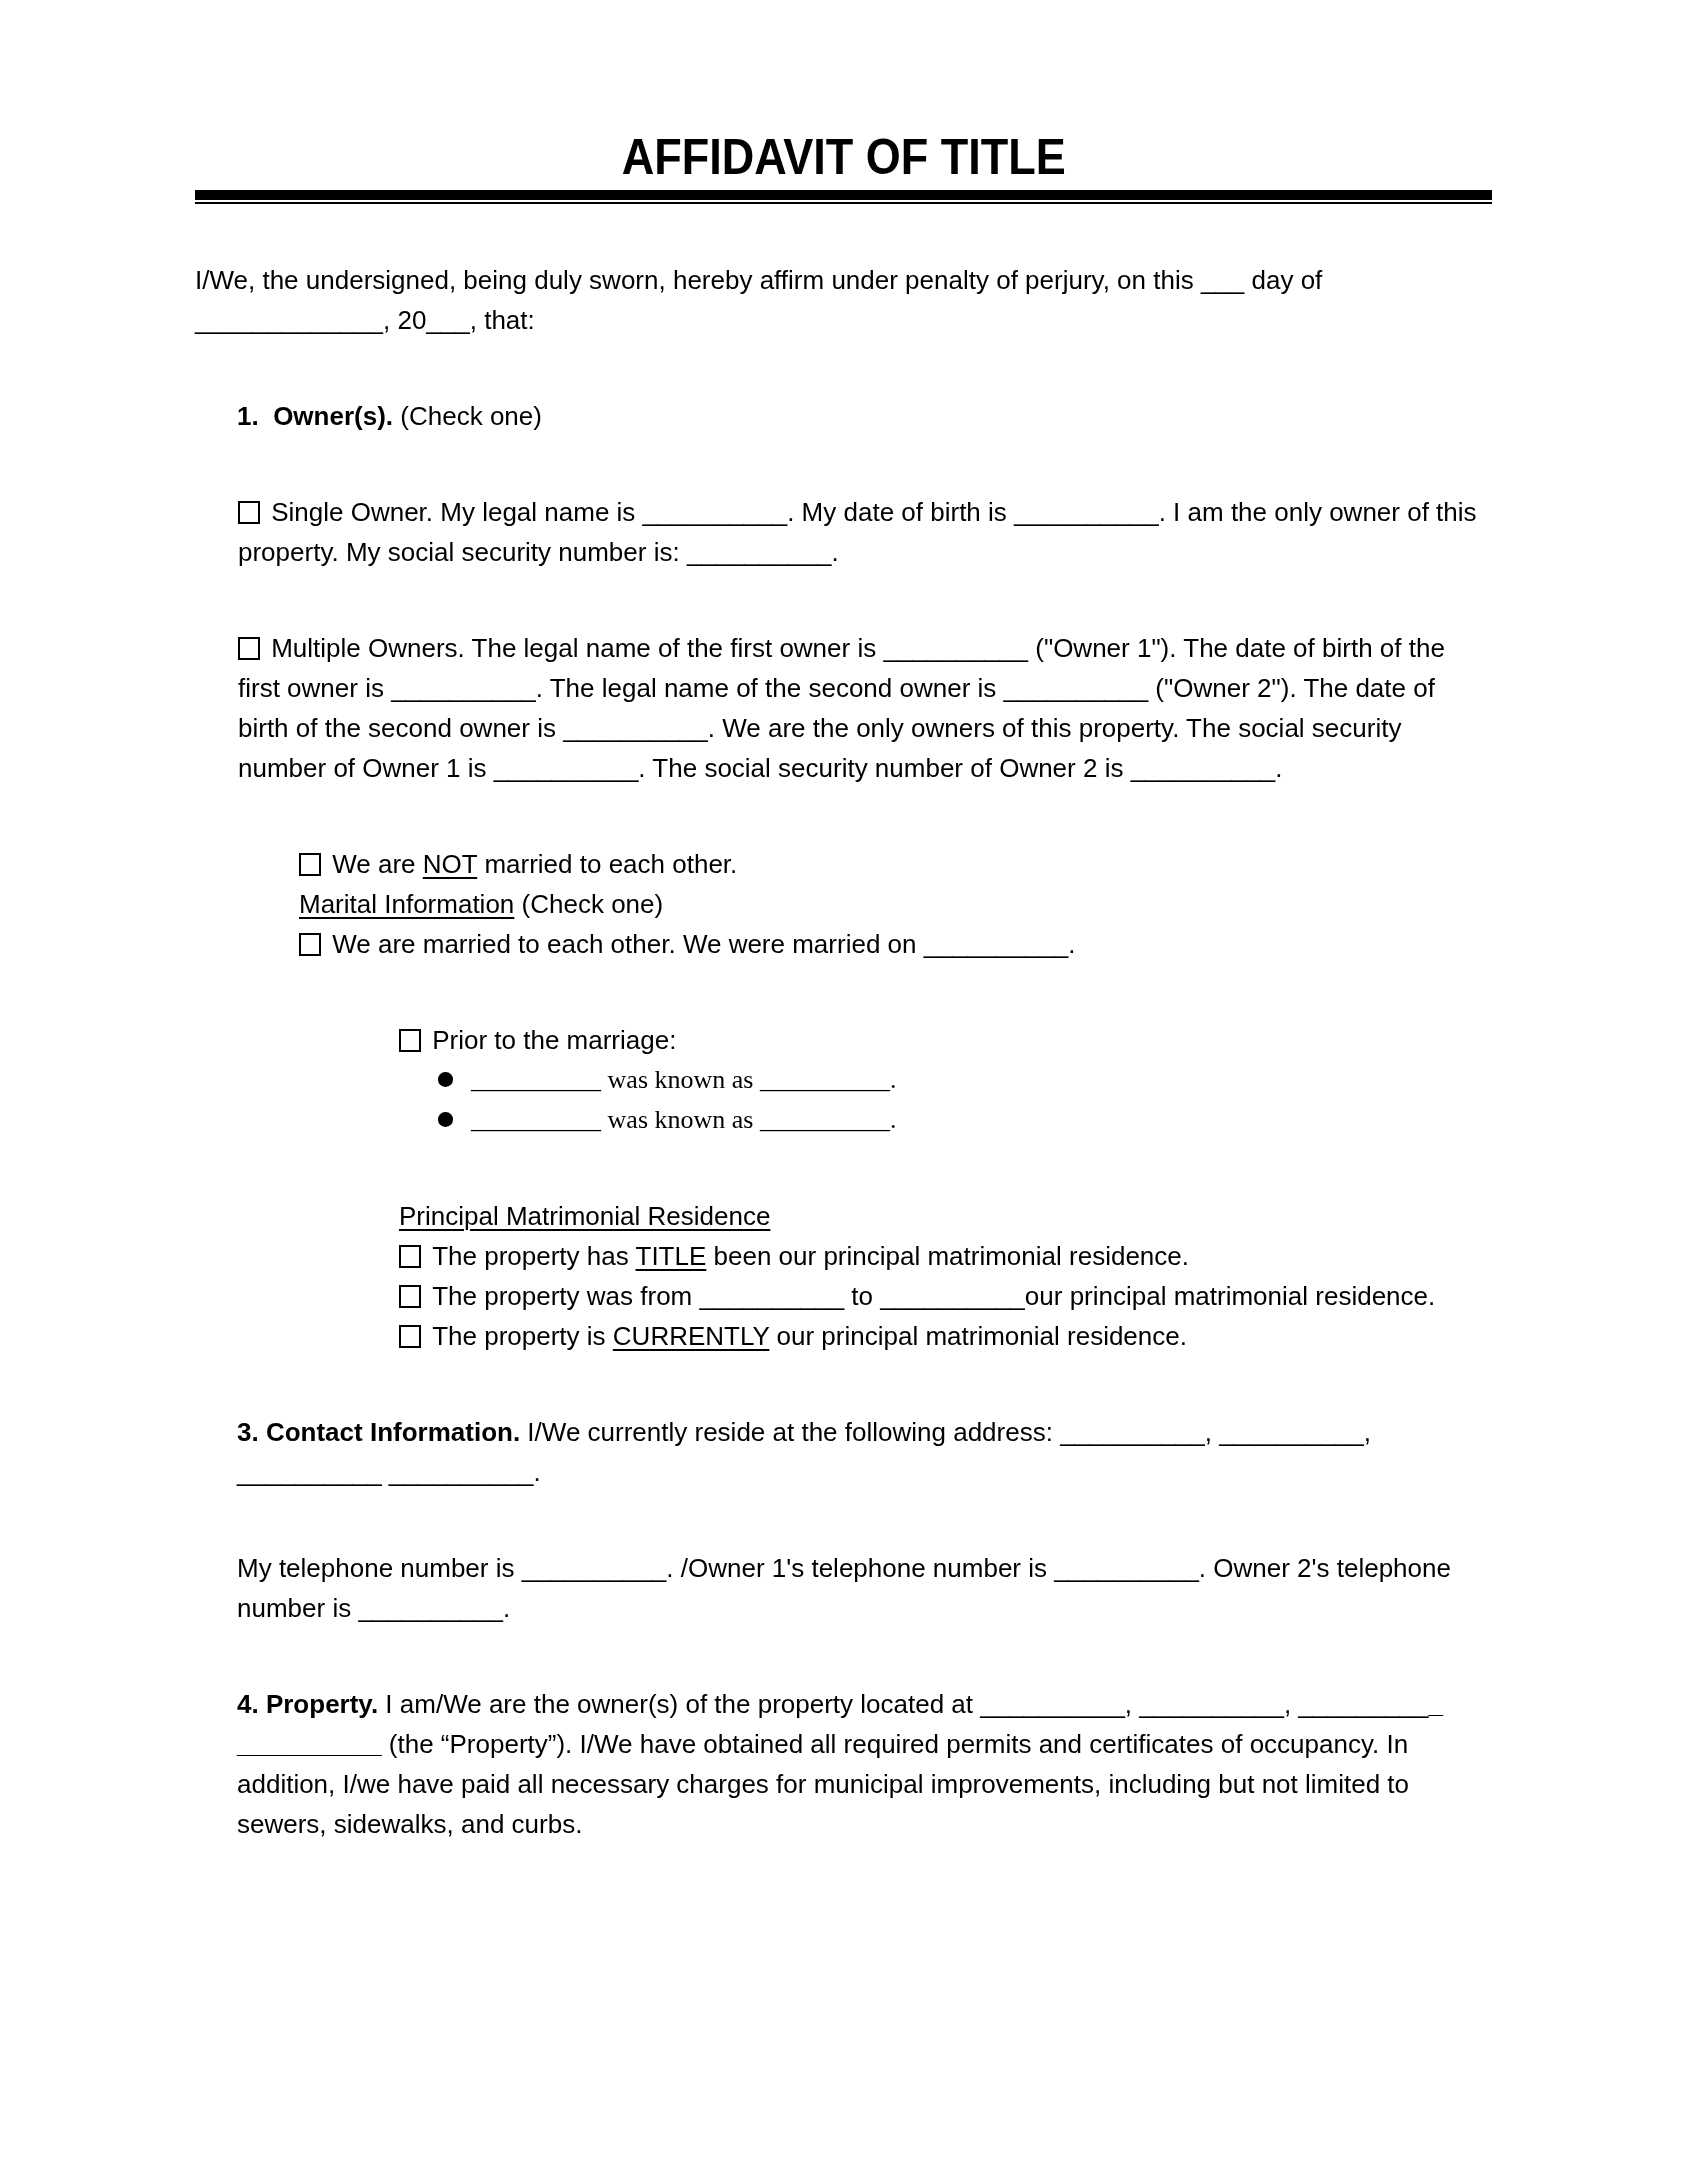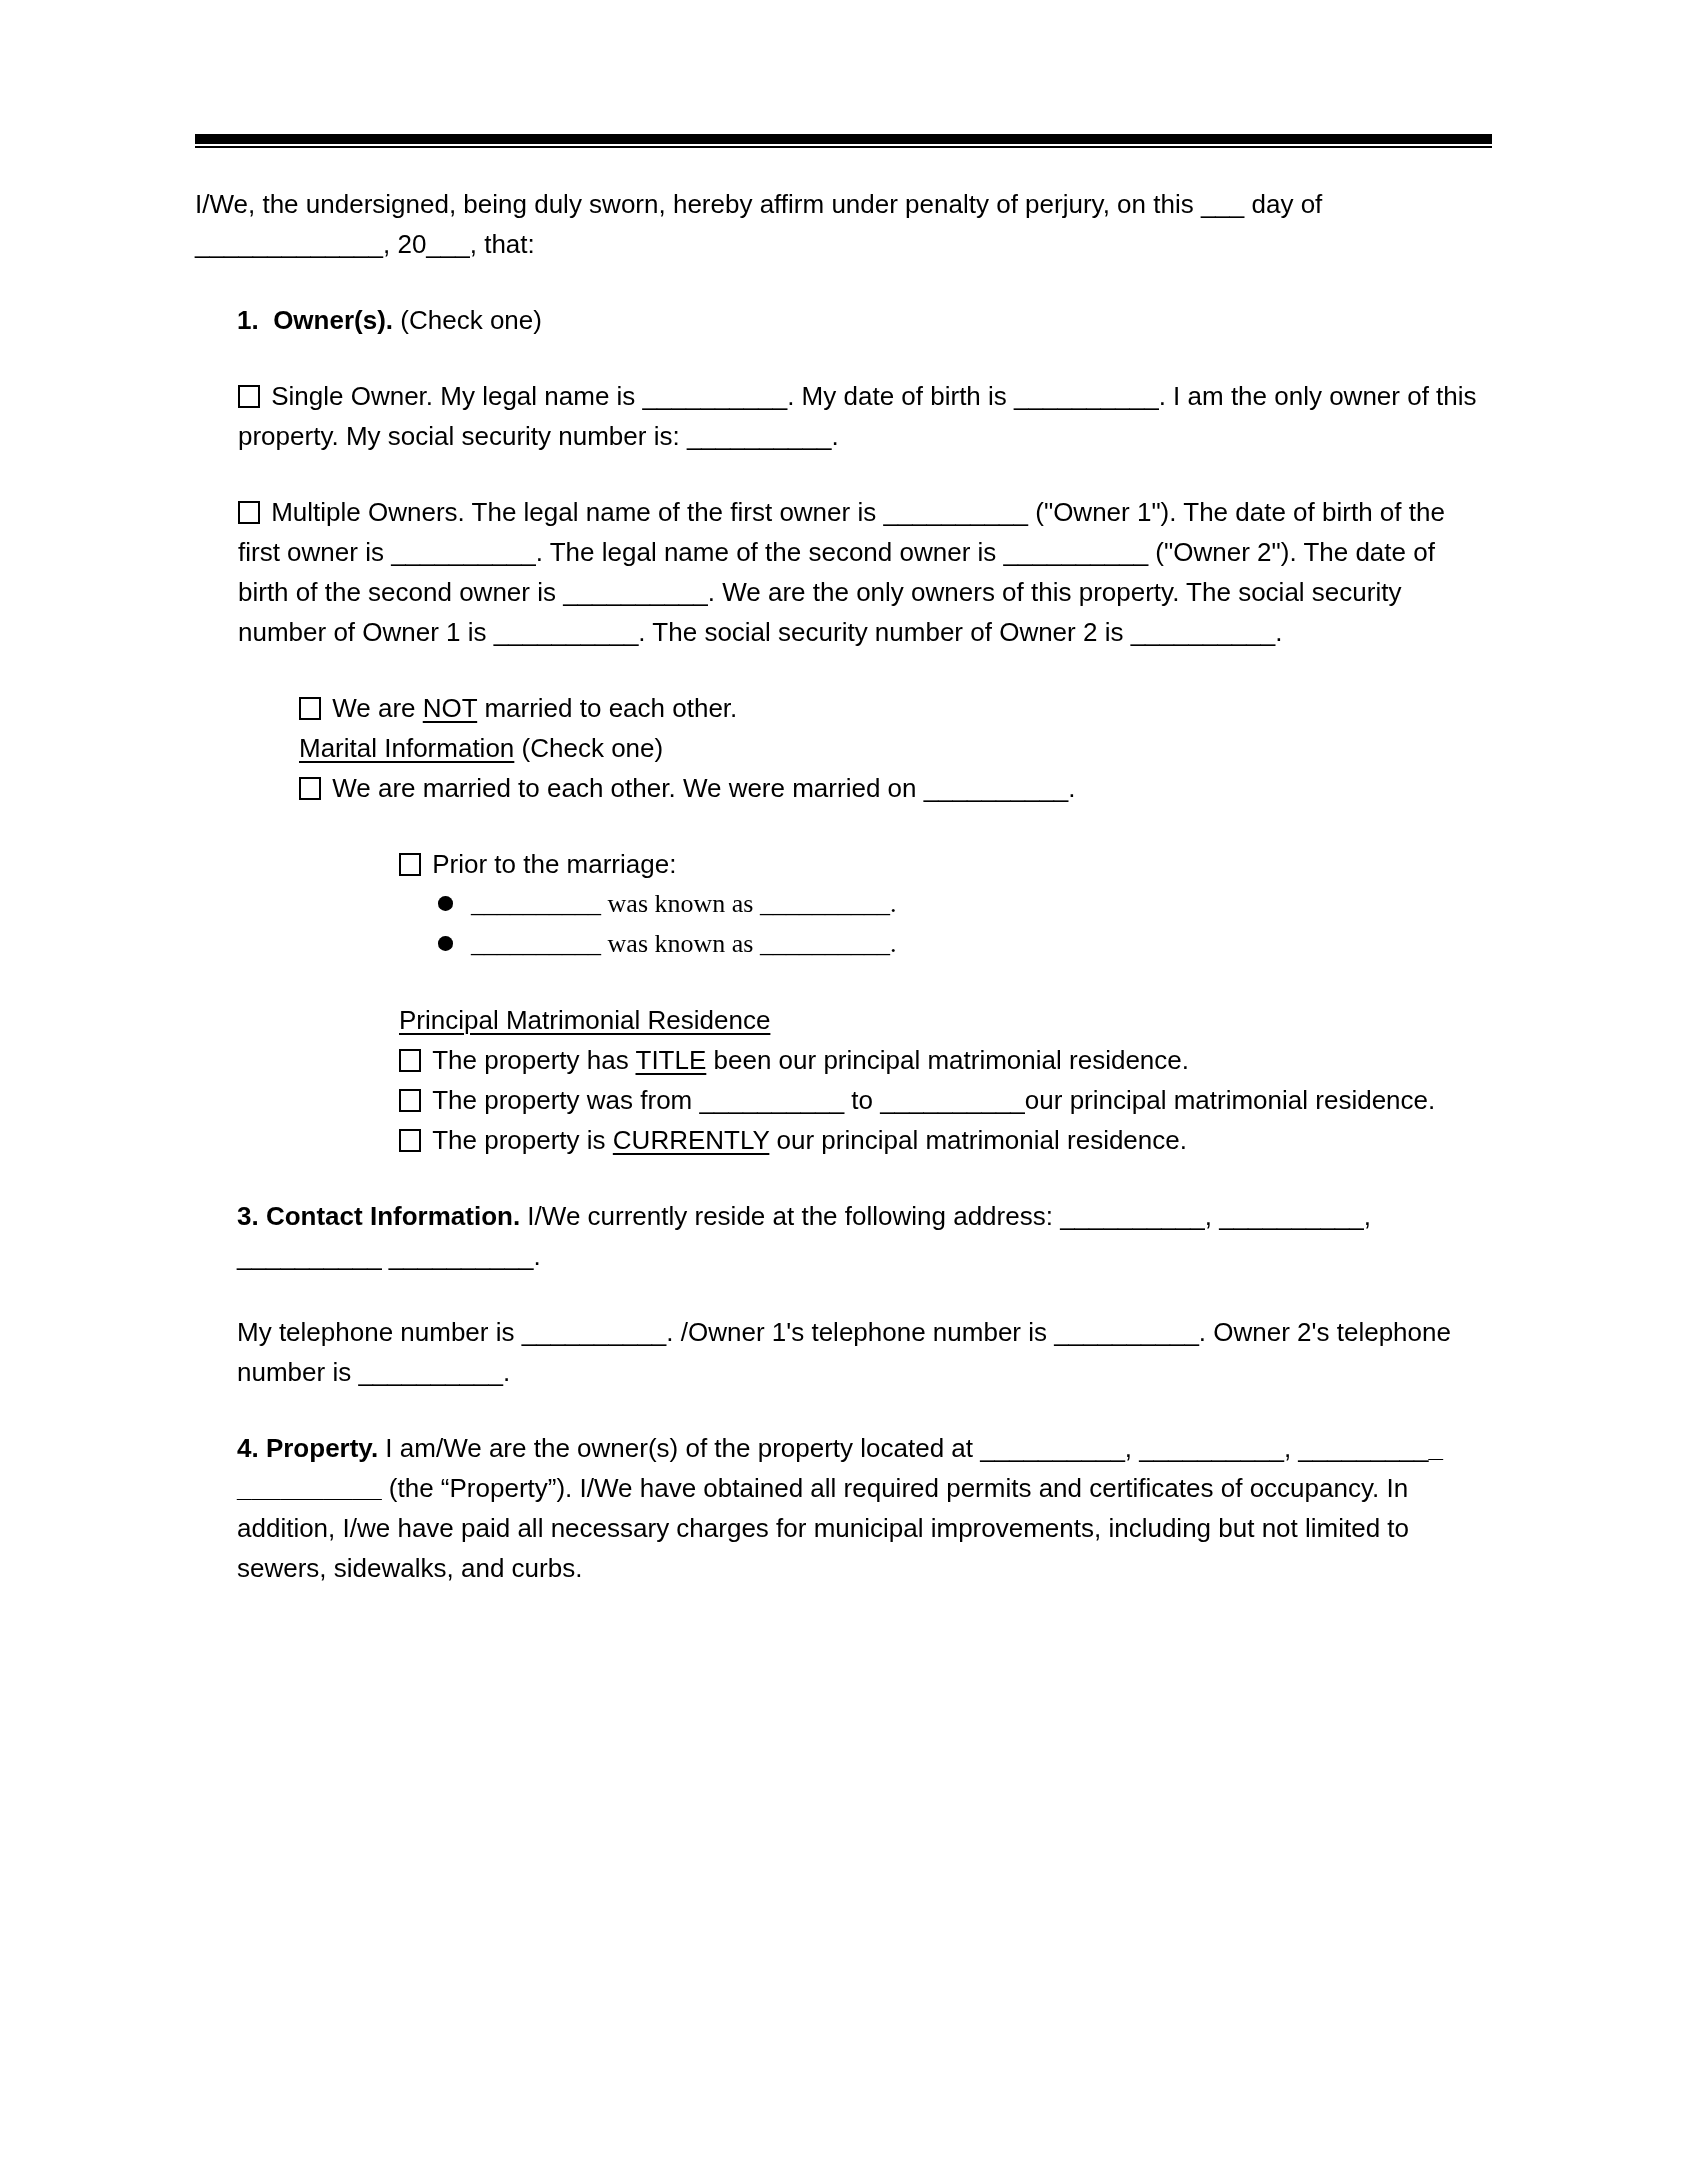--- a/index.html
+++ b/index.html
@@ -26,21 +26,21 @@
   }
   .doc-title .squeeze {
     display: inline-block;
     transform: scaleX(0.9);
     transform-origin: 50% 50%;
   }
 
   .rule-thick { height: 10px; background: #000; margin-top: 4.6px; }
   .rule-thin  { height: 2.6px;  background: #000; margin-top: 2px; }
 
-  .gap { margin-top: 36px; }
+  .gap { margin-top: 56px; }
 
   .ind1  { margin-left: 43px;  width: 1250px; }
   .ind1h { margin-left: 42px; }
   .ind2  { margin-left: 104px; width: 1191px; }
   .ind3  { margin-left: 204px; width: 1059px; }
   .bullet-line { margin-left: 39px; font-family: Liberation Serif, serif; }
 
   .b { font-weight: bold; }
   .hul {
     text-decoration: underline;
@@ -66,20 +66,21 @@
     margin-right: 18.5px;
     vertical-align: 1.3px;
   }
 </style>
 </head>
 <body>
 
 <div class="page">
   <div class="content">
 
+    <h1 class="doc-title"><span class="squeeze">AFFIDAVIT OF TITLE</span></h1>
     <div class="rule-thick"></div>
     <div class="rule-thin"></div>
 
     <div class="gap">
       <span>I/We, the undersigned, being duly sworn, hereby affirm under penalty of perjury, on this ___ day of _____________, 20___, that:</span>
     </div>
 
     <div class="gap ind1h">
       <span class="b">1.</span>&nbsp;
       <span class="b">Owner(s).</span>

